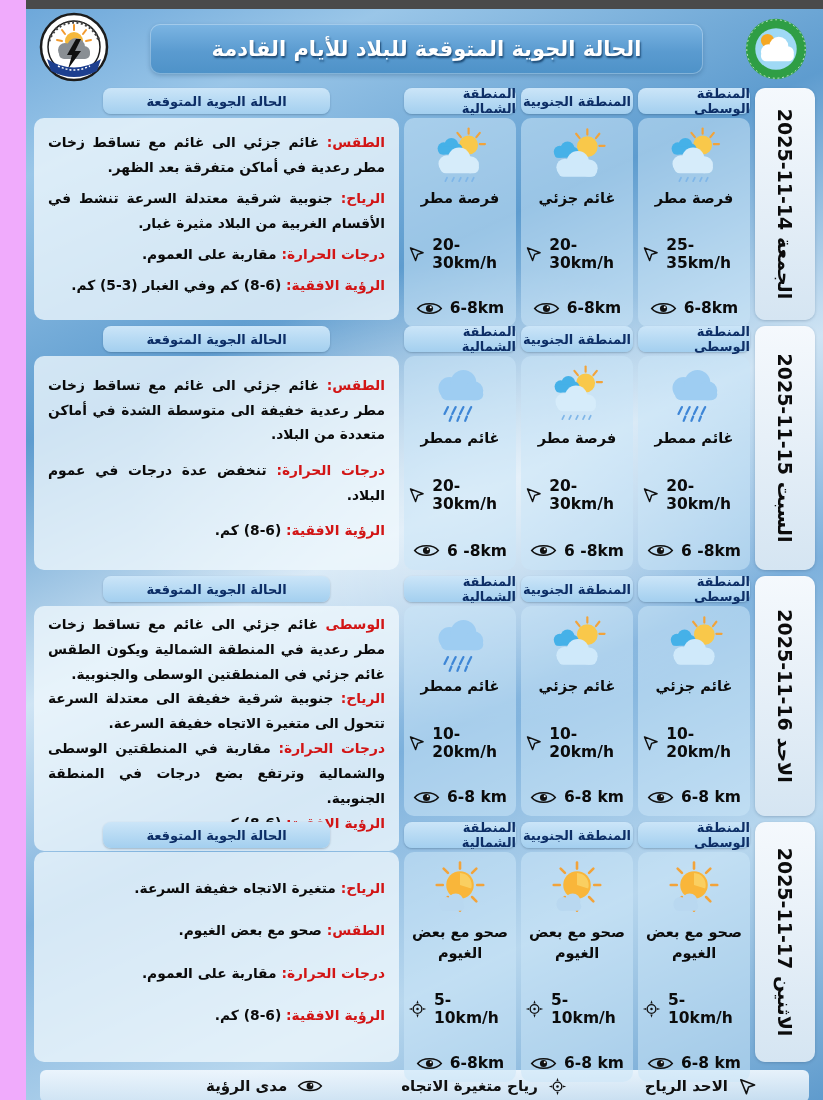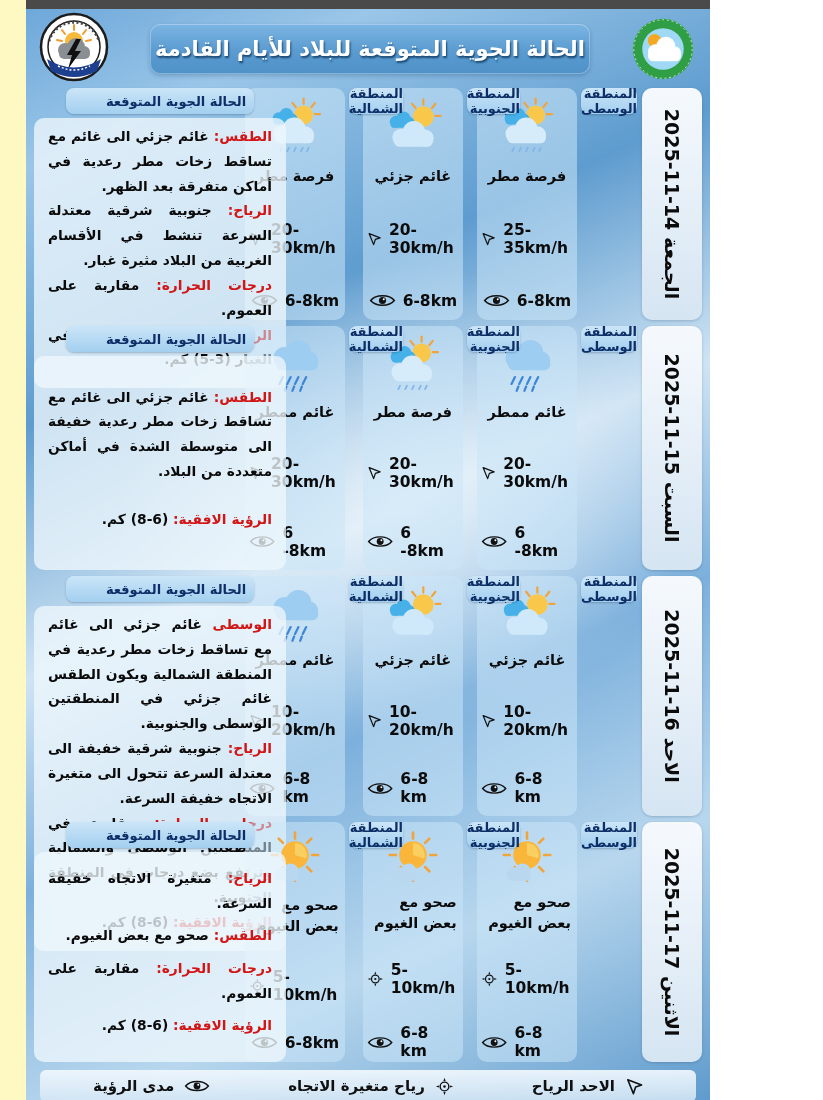--- a/index.html
+++ b/index.html
@@ -1,16 +1,16 @@
 <!DOCTYPE html>
 <html lang="ar"><head>
 <meta charset="utf-8">
 <style>
   html,body{margin:0;padding:0;background:#ffffff;}
-  .page{position:relative;width:710px;height:1100px;background:#fef9c3;overflow:hidden;
+  .page{position:relative;width:823px;height:1100px;background:#f0abfc;overflow:hidden;
         font-family:"DejaVu Sans",sans-serif;}
   .canvas{position:absolute;left:26px;top:0;right:0;bottom:0;
     background:
       radial-gradient(ellipse 60% 30% at 55% 45%, rgba(255,255,255,0.55), rgba(255,255,255,0) 70%),
       linear-gradient(155deg,#6ba6d9 0%,#9ac6e8 12%,#5e9ccf 30%,#cfe4f4 48%,#7cb0dc 63%,#b8d7ee 80%,#5f9bcd 100%);}
   .topstrip{height:9px;background:#4a4a4a;}
   
   .header{display:flex;direction:rtl;align-items:center;padding:5px 14px 2px 12px;height:70px;}
   .logo{flex:0 0 auto;}
   .logo svg{display:block;}
@@ -26,38 +26,38 @@
   .day-row:nth-child(1){height:232px;}
   .day-row:nth-child(2){height:244px;}
   .day-row:nth-child(3){height:240px;}
   .day-row:nth-child(4){height:240px;}
   .day-card{width:60px;border-radius:10px;
     background:linear-gradient(180deg,#f5f9fd 0%,#e7f0f8 45%,#d5e5f2 100%);
     box-shadow:0 1px 3px rgba(30,60,90,0.25);
     display:flex;align-items:center;justify-content:center;overflow:hidden;}
   .day-text{transform:rotate(90deg);direction:ltr;white-space:nowrap;
     font-weight:700;font-size:19px;color:#0b0b0b;letter-spacing:0.4px;}
-  .region-col{width:112px;display:flex;gap:4px;}
+  .region-col{width:112px;display:flex;flex-direction:column;gap:4px;}
   .pill{background:linear-gradient(180deg,#cbe5f8 0%,#a3cfef 100%);
     border-radius:8px;height:26px;flex:0 0 26px;display:flex;align-items:center;justify-content:center;
     font-size:13px;font-weight:700;color:#0d2e66;box-shadow:0 1px 2px rgba(30,60,90,0.3);}
   .region-body{flex:1;background:rgba(203,229,247,0.55);border-radius:10px;
     display:flex;flex-direction:column;align-items:center;justify-content:space-between;
     padding:8px 4px 10px;}
   .wicon{width:78px;height:62px;}
   .wicon svg{width:100%;height:100%;}
-  .cond{font-size:14.5px;font-weight:700;color:#0b0b0b;text-align:right;line-height:1.45;padding:0 2px;}
+  .cond{font-size:14.5px;font-weight:700;color:#0b0b0b;text-align:center;line-height:1.45;padding:0 2px;}
   .metric{display:flex;direction:ltr;align-items:center;gap:7px;
     font-weight:700;font-size:15.5px;color:#0b0b0b;margin-top:27px;}
   .mic{width:20px;height:20px;display:inline-flex;}
   .mic svg{width:100%;height:100%;}
   .mic.eye{width:27px;height:17px;}
   
   .forecast-card{flex:1;display:flex;flex-direction:column;gap:4px;min-width:0;}
-  .forecast-pill{width:62%;margin:0 auto;flex:0 0 26px;padding-left:32px;}
+  .forecast-pill{width:62%;margin:0 auto;flex:0 0 26px;}
   .forecast-body{flex:1;background:rgba(238,247,253,0.78);border-radius:10px;
     padding:6px 14px 16px;display:flex;flex-direction:column;justify-content:space-evenly;}
   .fline{font-size:13.8px;line-height:1.8;font-weight:700;color:#0a0a0a;
     text-align:justify;margin:0;}
   .fl{color:#d21515;}
   
   .legend{margin:8px 14px 0;height:32px;border-radius:6px;
     background:linear-gradient(180deg,rgba(241,248,254,0.92),rgba(213,231,245,0.85));
     display:flex;direction:rtl;align-items:center;padding:0 52px 0 20px;gap:78px;}
   .legend-item{display:flex;align-items:center;gap:10px;font-size:15px;font-weight:700;color:#101010;}
@@ -417,20 +417,21 @@
                   </svg>
                 </span>
               <span>6 -8km</span>
             </div>
           </div>
         </div>
         <div class="forecast-card">
           <div class="pill forecast-pill">الحالة الجوية المتوقعة</div>
           <div class="forecast-body">
             <p class="fline"><span class="fl">الطقس:</span> <span>غائم جزئي الى غائم مع تساقط زخات مطر رعدية خفيفة الى متوسطة الشدة في أماكن متعددة من البلاد.</span></p>
+            <p class="fline"><span class="fl">درجات الحرارة:</span> <span>تنخفض عدة درجات في عموم البلاد.</span></p>
             <p class="fline"><span class="fl">الرؤية الافقية:</span> <span>(6-8) كم.</span></p>
           </div>
         </div>
       </section>
 
       <section class="day-row">
         <div class="day-card">
           <span class="day-text">الاحد 16-11-2025</span>
         </div>
         <div class="region-col">

